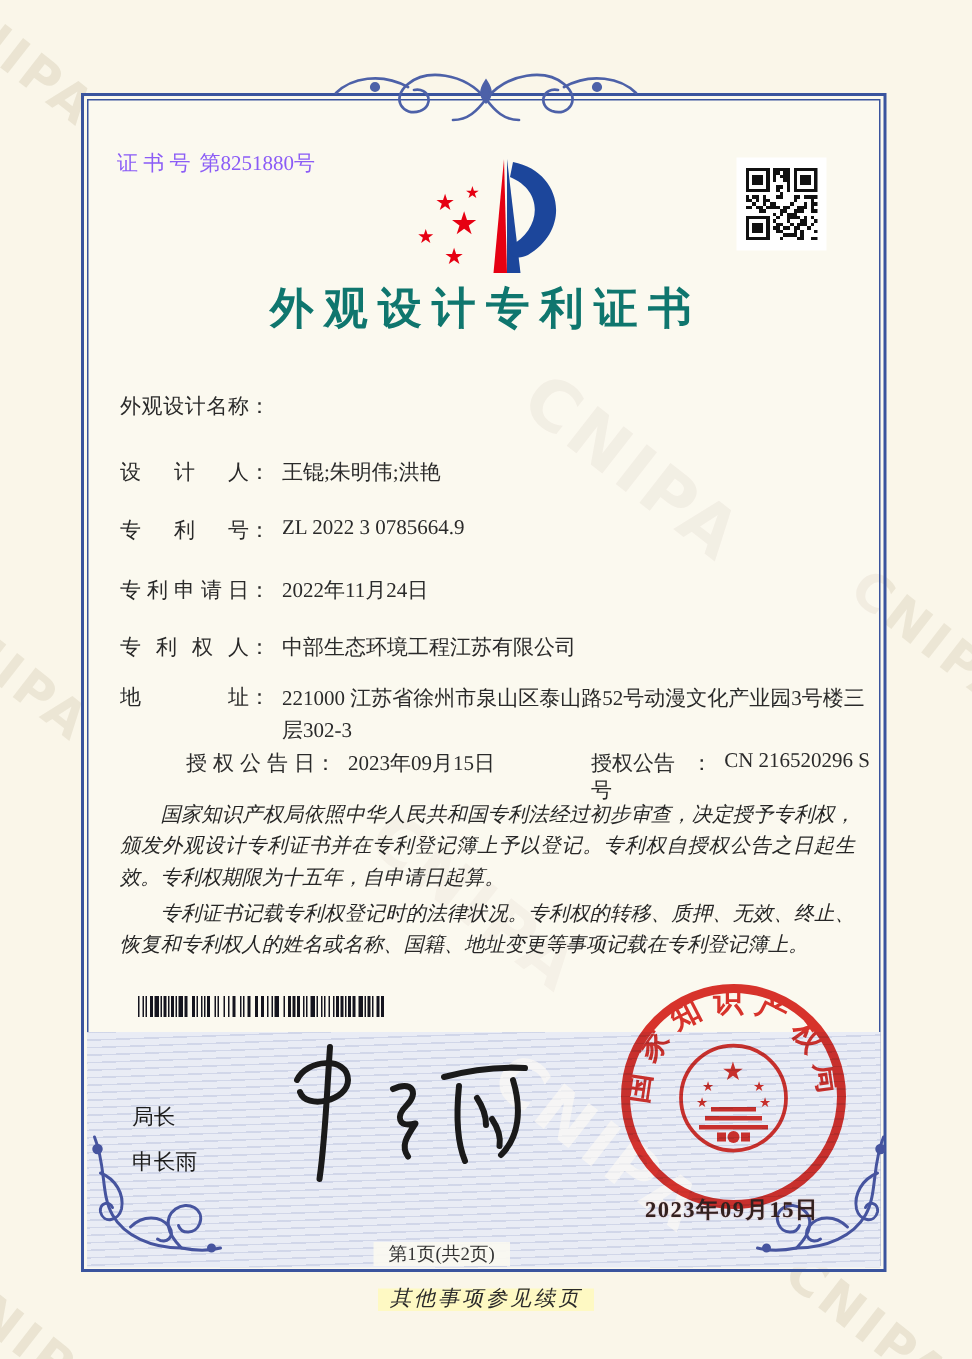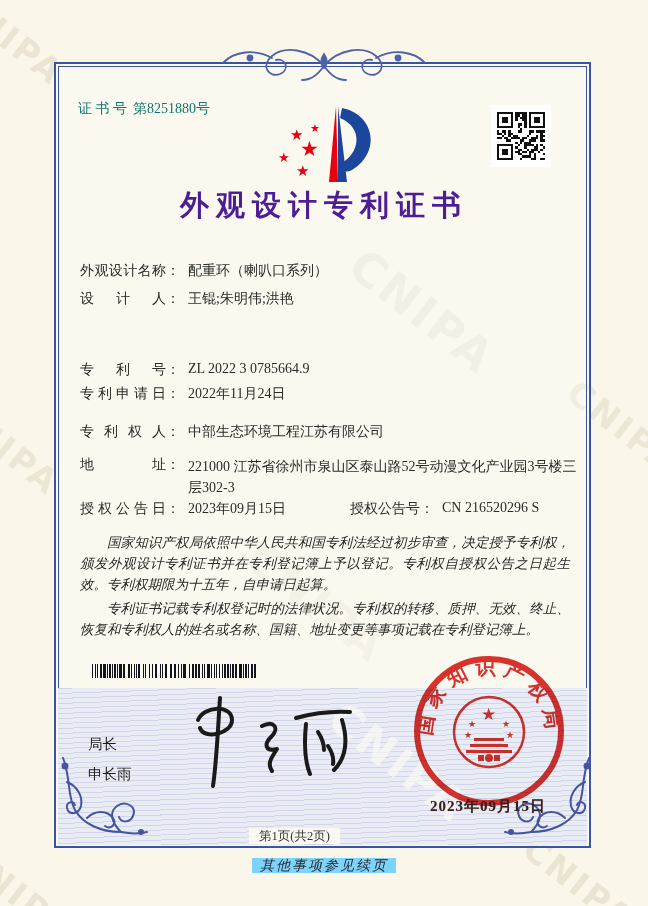--- a/index.html
+++ b/index.html
@@ -42,43 +42,43 @@
     background:
       repeating-linear-gradient(178deg, rgba(122,136,188,.22) 0 1px, rgba(0,0,0,0) 1px 5px),
       #e9ecf5;
   }
   .ornament{position:absolute;pointer-events:none;}
   .orn-top{left:214px;top:36px;}
   .orn-bl{left:57px;top:748px;}
   .orn-br{left:503px;top:748px;transform:scaleX(-1);}
   
   .cert-no{
-    position:absolute;left:78px;top:100px;font-size:14px;color:#0f766e;
+    position:absolute;left:78px;top:100px;font-size:14px;color:#8b5cf6;
   }
   .cert-no .num{margin-left:6px;}
   .logo{position:absolute;left:252px;top:100px;}
   .qr-wrap{
     position:absolute;left:491px;top:105px;width:60px;height:62px;background:#fff;
     display:flex;align-items:center;justify-content:center;
   }
   .title{
     position:absolute;left:0;top:186px;width:648px;text-align:center;
-    font-size:29px;font-weight:bold;color:#4c1d95;letter-spacing:7px;
+    font-size:29px;font-weight:bold;color:#0f766e;letter-spacing:7px;
   }
   
   .fields{position:absolute;left:80px;top:256px;width:500px;font-size:14px;color:#2a2a2a;}
   .frow{position:absolute;left:0;display:flex;align-items:flex-start;}
   .flabel{
     display:inline-block;width:86px;text-align:justify;text-align-last:justify;
     -moz-text-align-last:justify;flex:none;
   }
   .fcolon{flex:none;margin-right:8px;}
   .fvalue{flex:none;}
-  .r1{top:6px;} .r2{top:34px;} .r3{top:89px;margin-top:16px;} .r4{top:129px;} .r5{top:167px;}
-  .r6{top:200px;} .r7{top:244px;}
+  .r1{top:6px;} .r2{top:50px;} .r3{top:89px;} .r4{top:129px;} .r5{top:167px;}
+  .r6{top:200px;} .r7{top:244px;margin-left:44px;}
   .addr-val{max-width:392px;line-height:21px;flex:none;}
   .pair2{margin-left:30px;display:flex;}
   
   .body-text{
     position:absolute;left:80px;top:532px;width:490px;
     font-size:13.5px;line-height:21px;color:#262626;
     font-style:italic;text-align:justify;
   }
   .body-text p{margin:0 0 3px 0;text-indent:2em;}
   
@@ -94,21 +94,21 @@
   }
   .page-num{
     position:absolute;left:0;top:828px;width:589px;text-align:center;
     font-size:12.5px;color:#333;
   }
   .page-num span{background:rgba(250,248,240,.92);padding:1px 10px;}
   .cont-note{
     position:absolute;left:0;top:857px;width:648px;text-align:center;
     font-size:14px;font-style:italic;color:#2b2b2b;letter-spacing:2px;
   }
-  .cont-note span{background:#7dd3fc;padding:0 8px;}
+  .cont-note span{background:#fef9c3;padding:0 8px;}
 </style>
 </head>
 <body>
 
 <div class="page">
 
   <div class="wm wm1">CNIPA</div>
   <div class="wm wm2">CNIPA</div>
   <div class="wm wm3">CNIPA</div>
   <div class="wm wm4">CNIPA</div>
@@ -394,21 +394,20 @@
         <rect x="6" y="20" width="1" height="1" fill="#111"></rect>
       </svg>
   </div>
 
   <div class="title">外观设计专利证书</div>
 
   <div class="fields">
     <div class="frow r1">
       <span class="flabel">外观设计名称</span>
         <span class="fcolon">：</span>
-      <span class="fvalue">配重环（喇叭口系列）</span>
     </div>
     <div class="frow r2">
       <span class="flabel">设计人</span>
         <span class="fcolon">：</span>
       <span class="fvalue">王锟;朱明伟;洪艳</span>
     </div>
     <div class="frow r3">
       <span class="flabel">专利号</span>
         <span class="fcolon">：</span>
       <span class="fvalue">ZL 2022 3 0785664.9</span>

